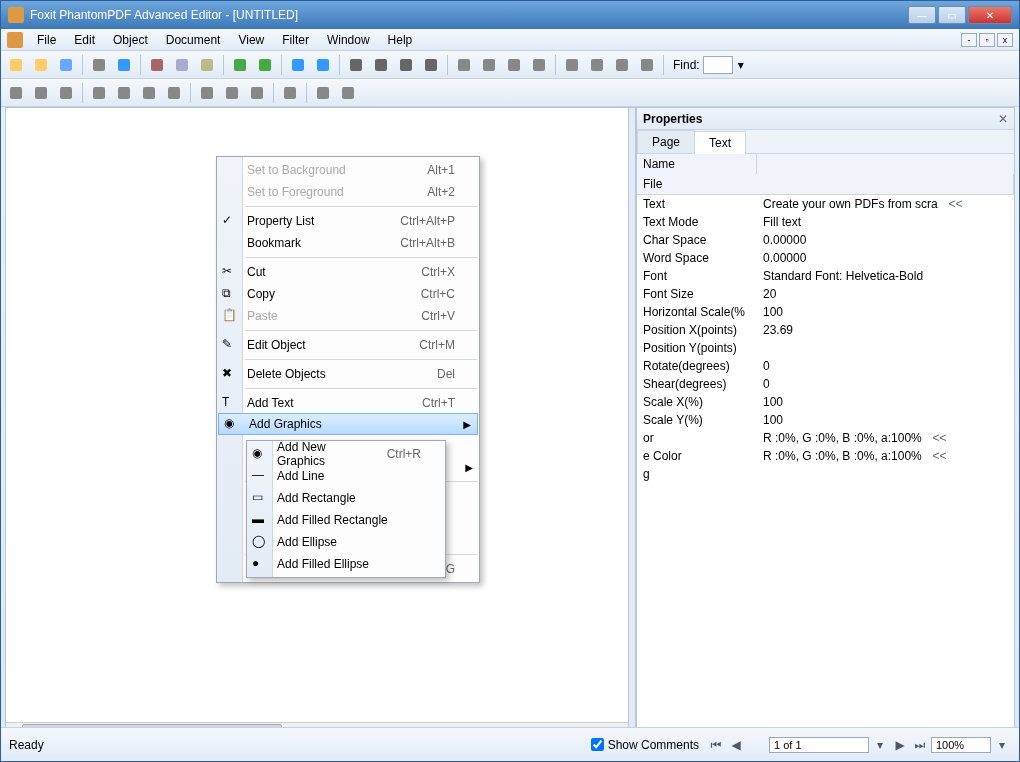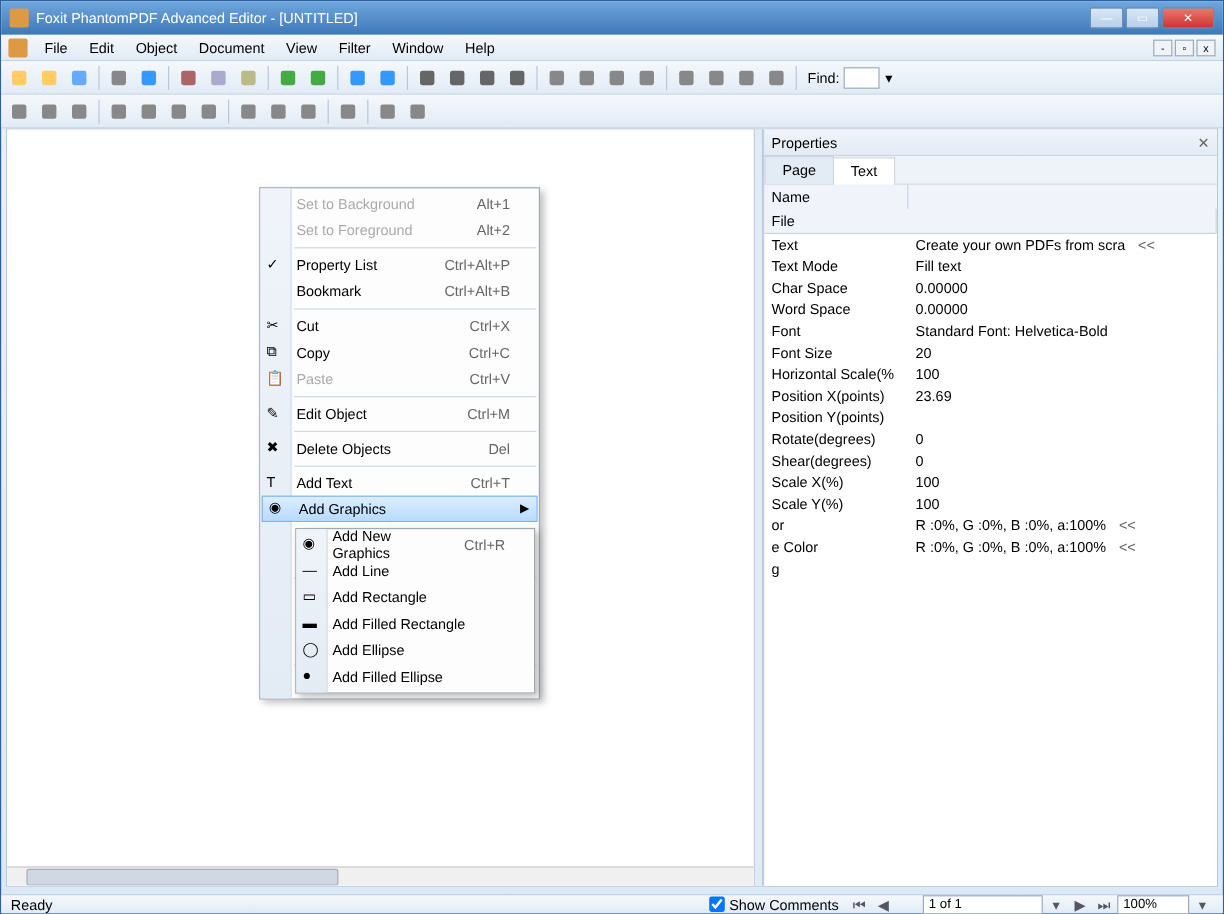--- a/index.html
+++ b/index.html
@@ -31,21 +31,21 @@
 .canvas .hscroll { position: absolute; bottom: 0; left: 0; right: 0; height: 16px; background: #f0f0f0; border-top: 1px solid #ccc; }
 .canvas .hscroll .thumb { position: absolute; left: 16px; width: 260px; height: 14px; top: 1px; background: #cfd8e3; border: 1px solid #aab; border-radius: 2px; }
 
 .seltext { position: absolute; top: 28px; left: 8px; font-size: 28px; font-weight: bold; font-family: Helvetica, Arial, sans-serif; border: 1px dashed #888; padding: 2px 4px; }
 .seltext .h { position: absolute; width: 8px; height: 8px; background: #000; }
 
 .vscroll-splitter { width: 8px; background: #e1ebf6; border-left: 1px solid #b9c8d9; border-right: 1px solid #b9c8d9; cursor: col-resize; }
 
 .propspanel { width: 378px; background: #f5f8fc; display: flex; flex-direction: column; border-left: 1px solid #b9c8d9; }
 .propspanel .ph { height: 22px; display: flex; align-items: center; padding: 0 6px; background: linear-gradient(#f0f4fa,#e3ebf5); border-bottom: 1px solid #cbd6e2; }
-.propspanel .ph .ttl { flex: 1; }
+.propspanel .ph .ttl { flex: 1; font-weight: bold; }
 .propspanel .ph .x { cursor: pointer; color: #666; }
 .propspanel .tabs { display: flex; border-bottom: 1px solid #cbd6e2; background: #eef3f9; }
 .propspanel .tab { padding: 4px 14px; border: 1px solid #cbd6e2; border-bottom: none; margin-right: -1px; background: #e3ebf5; cursor: pointer; }
 .propspanel .tab.active { background: #fff; font-weight: normal; position: relative; top: 1px; }
 .propspanel .hdr { display: flex; background: #f0f4fa; border-bottom: 1px solid #cbd6e2; flex-direction: column; }
 .propspanel .hdr div { padding: 3px 6px; border-right: 1px solid #cbd6e2; }
 .propspanel .hdr .n { width: 120px; }
 .propspanel .hdr .v { flex: 1; }
 .propspanel .rows { flex: 1; overflow: auto; background: #fff; }
 .propspanel .row { display: flex; padding: 2px 6px; }
@@ -59,23 +59,23 @@
 .ctxmenu .ci { display: flex; align-items: center; height: 22px; padding: 0 24px 0 30px; cursor: pointer; position: relative; }
 .ctxmenu .ci.disabled { color: #aaa; cursor: default; }
 .ctxmenu .ci.hl { background: linear-gradient(#dceeff,#b8daff); border: 1px solid #7bb2ef; margin: -1px 1px; }
 .ctxmenu .ci .lbl { flex: 1; }
 .ctxmenu .ci .short { color: #666; margin-left: 20px; }
 .ctxmenu .ci .arrow { position: absolute; right: 6px; font-size: 10px; }
 .ctxmenu .ci .icn { position: absolute; left: 5px; width: 16px; height: 16px; }
 .ctxmenu .sep { height: 1px; background: #d0d8e2; margin: 3px 2px 3px 28px; }
 
 .submenu { left: 242px; top: 282px; width: 200px; }
-.mainmenu { left: 210px; top: 48px; width: 234px; }
-
-.statusbar { position: absolute; bottom: 0; left: 0; right: 0; height: 16px; background: linear-gradient(#f5f8fc,#e1ebf6); border-top: 1px solid #c4d3e4; display: flex; align-items: center; padding: 0 8px; gap: 8px; }
+.mainmenu { left: 210px; top: 48px; width: 264px; }
+
+.statusbar { position: absolute; bottom: 0; left: 0; right: 0; height: 34px; background: linear-gradient(#f5f8fc,#e1ebf6); border-top: 1px solid #c4d3e4; display: flex; align-items: center; padding: 0 8px; gap: 8px; }
 .statusbar .filler { flex: 1; }
 .statusbar .chk { display: flex; align-items: center; gap: 4px; }
 .statusbar .nav { display: flex; align-items: center; gap: 2px; }
 .statusbar .pgbox { width: 100px; height: 16px; border: 1px solid #9ab; background: #fff; padding: 0 4px; font-size: 11px; line-height: 14px; margin-left: 22px; }
 .statusbar .zoombox { width: 60px; height: 16px; border: 1px solid #9ab; background: #fff; padding: 0 4px; font-size: 11px; line-height: 14px; }
 .statusbar .navbtn { width: 18px; height: 16px; display: flex; align-items: center; justify-content: center; cursor: pointer; color: #556; }
 </style>
 </head>
 <body>
 

